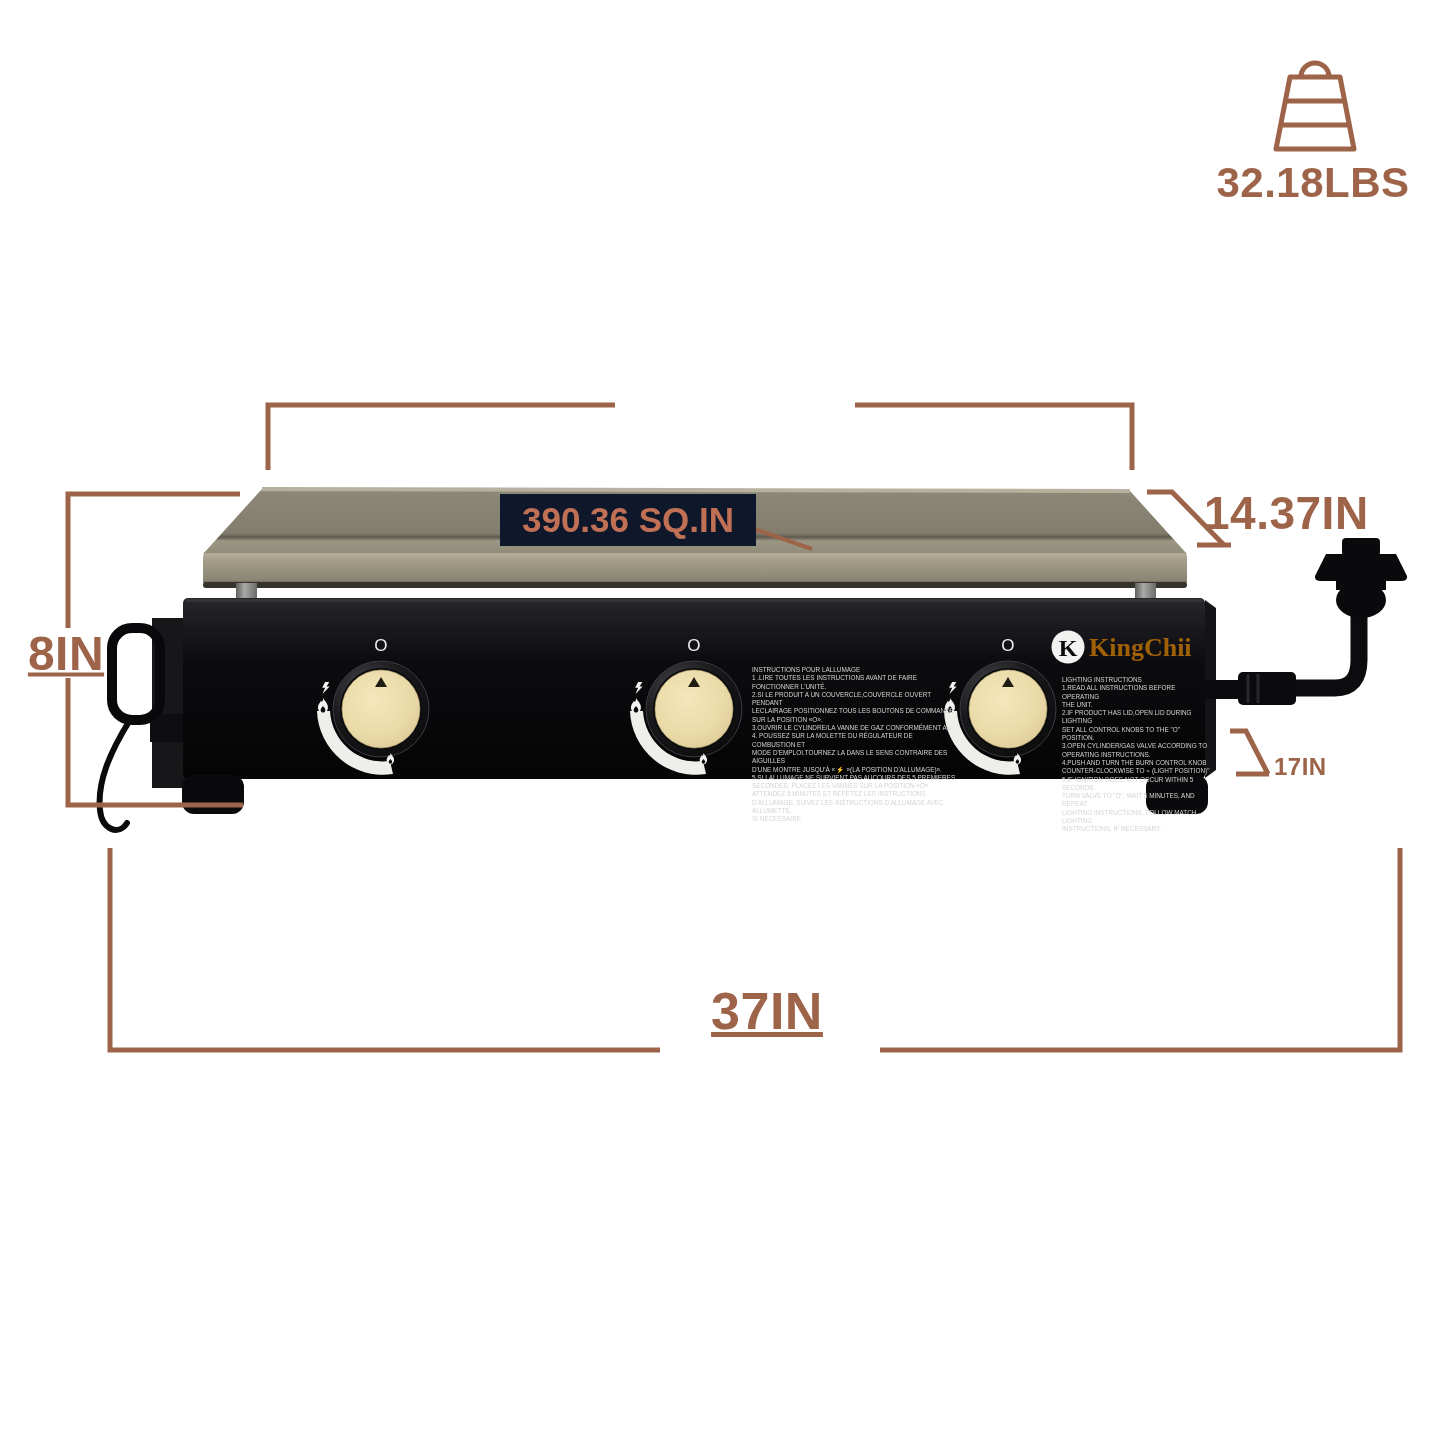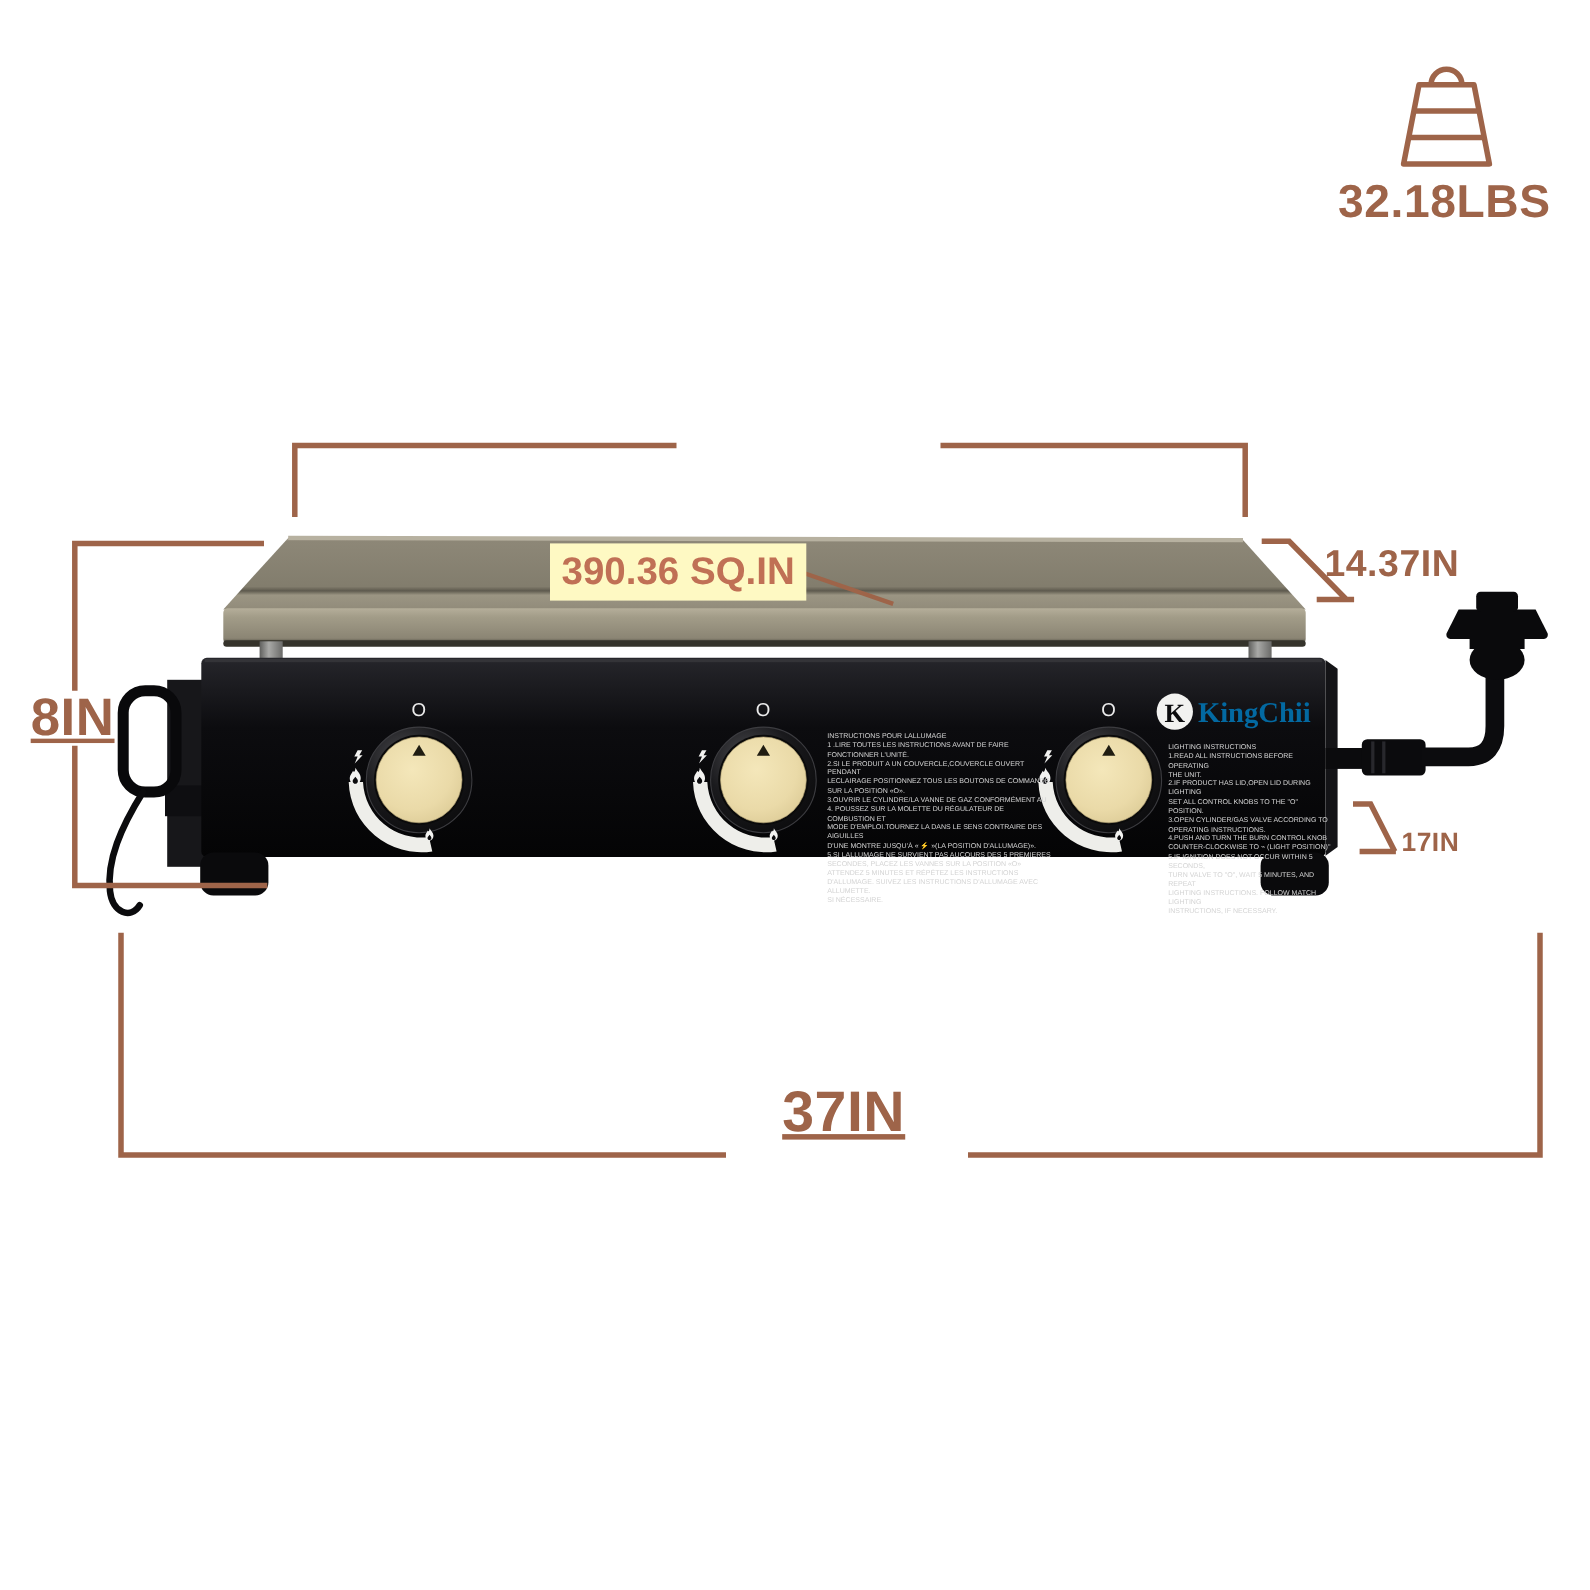--- a/index.html
+++ b/index.html
@@ -2,32 +2,32 @@
 <html><head>
 <meta charset="utf-8">
 <style>
   html,body{margin:0;padding:0;background:#fff;}
   .canvas{position:relative;width:1445px;height:1445px;background:#ffffff;overflow:hidden;
           font-family:"Liberation Sans",sans-serif;}
   .abs{position:absolute;}
   .dim{color:#9e6449;font-weight:bold;letter-spacing:.5px;white-space:nowrap;}
   .center{transform:translate(-50%,-50%);}
   .dim-27{left:740px;top:401px;font-size:46px;}
-  .dim-1437{left:1204px;top:513px;font-size:34px;transform:translateY(-50%);}
+  .dim-1437{left:1204px;top:513px;font-size:46px;transform:translateY(-50%);}
   .dim-8{left:66px;top:653px;font-size:48px;text-decoration:underline;}
   .dim-17{left:1274px;top:767px;font-size:24px;transform:translateY(-50%);}
   .dim-37{left:767px;top:1011px;font-size:52px;text-decoration:underline;}
   .weight-text{left:1313px;top:183px;font-size:42px;}
-  .area-label{left:500px;top:494px;width:233px;height:52px;background:#fef9c3;
+  .area-label{left:500px;top:494px;width:256px;height:52px;background:#0f172a;
               display:flex;align-items:center;justify-content:center;
               color:#c07055;font-size:35px;font-weight:bold;white-space:nowrap;}
   .knob-o{font-size:17px;color:#ececec;font-weight:normal;}
   .o1{left:381px;top:646px;} .o2{left:694px;top:646px;} .o3{left:1008px;top:646px;}
   .brand{left:1089px;top:633px;font-family:"Liberation Serif",serif;font-size:26px;
-         font-weight:600;color:#0369a1;white-space:nowrap;}
+         font-weight:600;color:#a16207;white-space:nowrap;}
   .micro{font-size:6.4px;line-height:8.3px;color:#d4d4d4;white-space:pre-line;
          font-family:"Liberation Sans",sans-serif;}
   .fr-block{left:752px;top:666px;width:205px;}
   .en-block{left:1062px;top:676px;width:148px;}
   svg{display:block;}
 </style>
 </head>
 <body>
 
 <div class="canvas">

